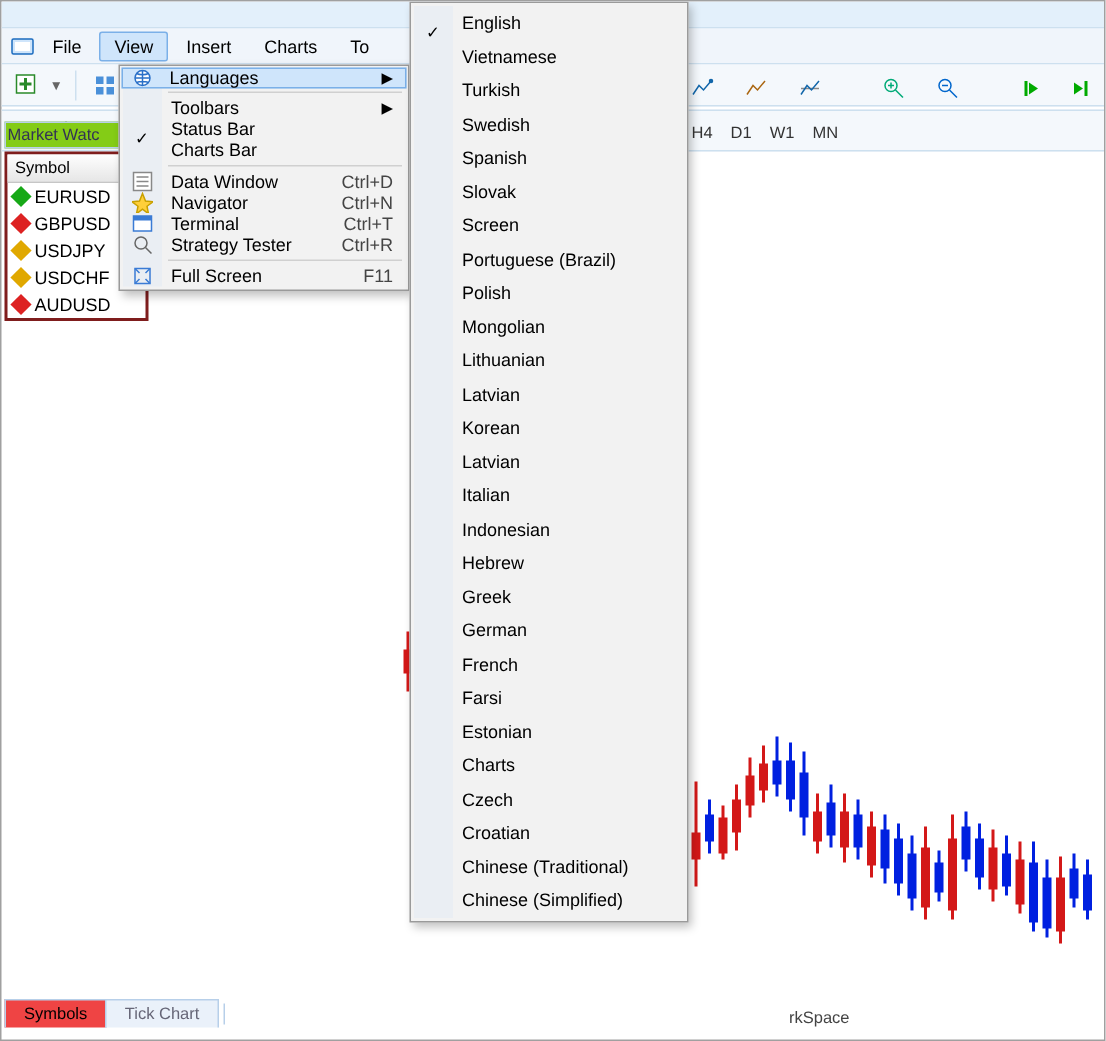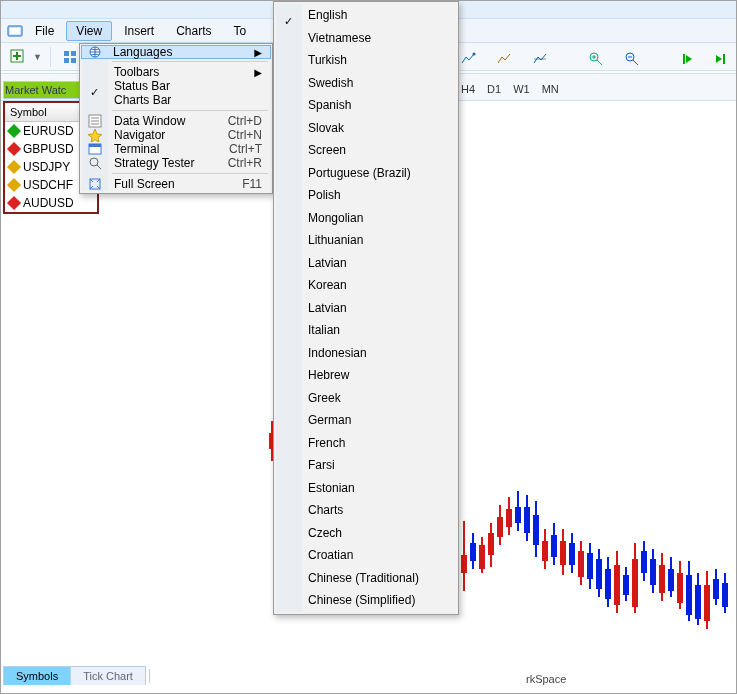--- a/index.html
+++ b/index.html
@@ -17,21 +17,21 @@
   .dock-title { position: absolute; left: 2px; top: 80px; width: 96px; padding: 2px 1px; background: #84cc16; border: 1px solid #b7cfe9; color: #335; font-size: 11px; }
   .symbols-table { position: absolute; left: 2px; top: 100px; width: 96px; border: 2px solid #7f1d1d; }
   .symbols-table .hdr { background: linear-gradient(#fefefe,#e6e6e6); border-bottom: 1px solid #c6c6c6; padding: 3px 5px; font-size: 11px; }
   .symbols-table .row { display: flex; align-items: center; padding: 2px 4px; gap: 4px; }
   .diam { width: 10px; height: 10px; transform: rotate(45deg); }
   .green { background: #17a817; }
   .red   { background: #d22; }
   .gold  { background: #e0a800; }
   
   .bottom-tabs { position: absolute; left: 2px; bottom: 8px; display: flex; align-items: center; gap: 0; font-size: 11px; }
-  .bottom-tabs .tab { border: 1px solid #b7cfe9; border-bottom: none; padding: 3px 12px; background: #7dd3fc; margin-right: -1px; }
+  .bottom-tabs .tab { border: 1px solid #b7cfe9; border-bottom: none; padding: 3px 12px; background: #ef4444; margin-right: -1px; }
   .bottom-tabs .tab.inactive { background: #eaf1fa; color: #667; }
   
   .dropdown { position: absolute; left: 78px; top: 42px; width: 194px; background: #f2f2f2; border: 1px solid #9a9a9a; box-shadow: 2px 3px 6px rgba(0,0,0,.25); padding: 2px; z-index: 20; }
   .dropdown .gutter { position: absolute; left: 2px; top: 2px; bottom: 2px; width: 26px; background: #eaeef3; }
   .dd-item { position: relative; display: flex; align-items: center; height: 14px; padding-left: 32px; padding-right: 8px; }
   .dd-item.hl { background: #cfe5fb; border: 1px solid #7bb0e8; margin: -1px; padding-left: 31px; }
   .dd-item .short { margin-left: auto; color: #444; }
   .dd-item .arrow { margin-left: auto; font-size: 10px; }
   .dd-item .chk::before { content: "✓"; position: absolute; left: 8px; font-size: 11px; }
   .dd-sep { height: 1px; background: #d0d0d0; margin: 3px 2px 3px 30px; }

